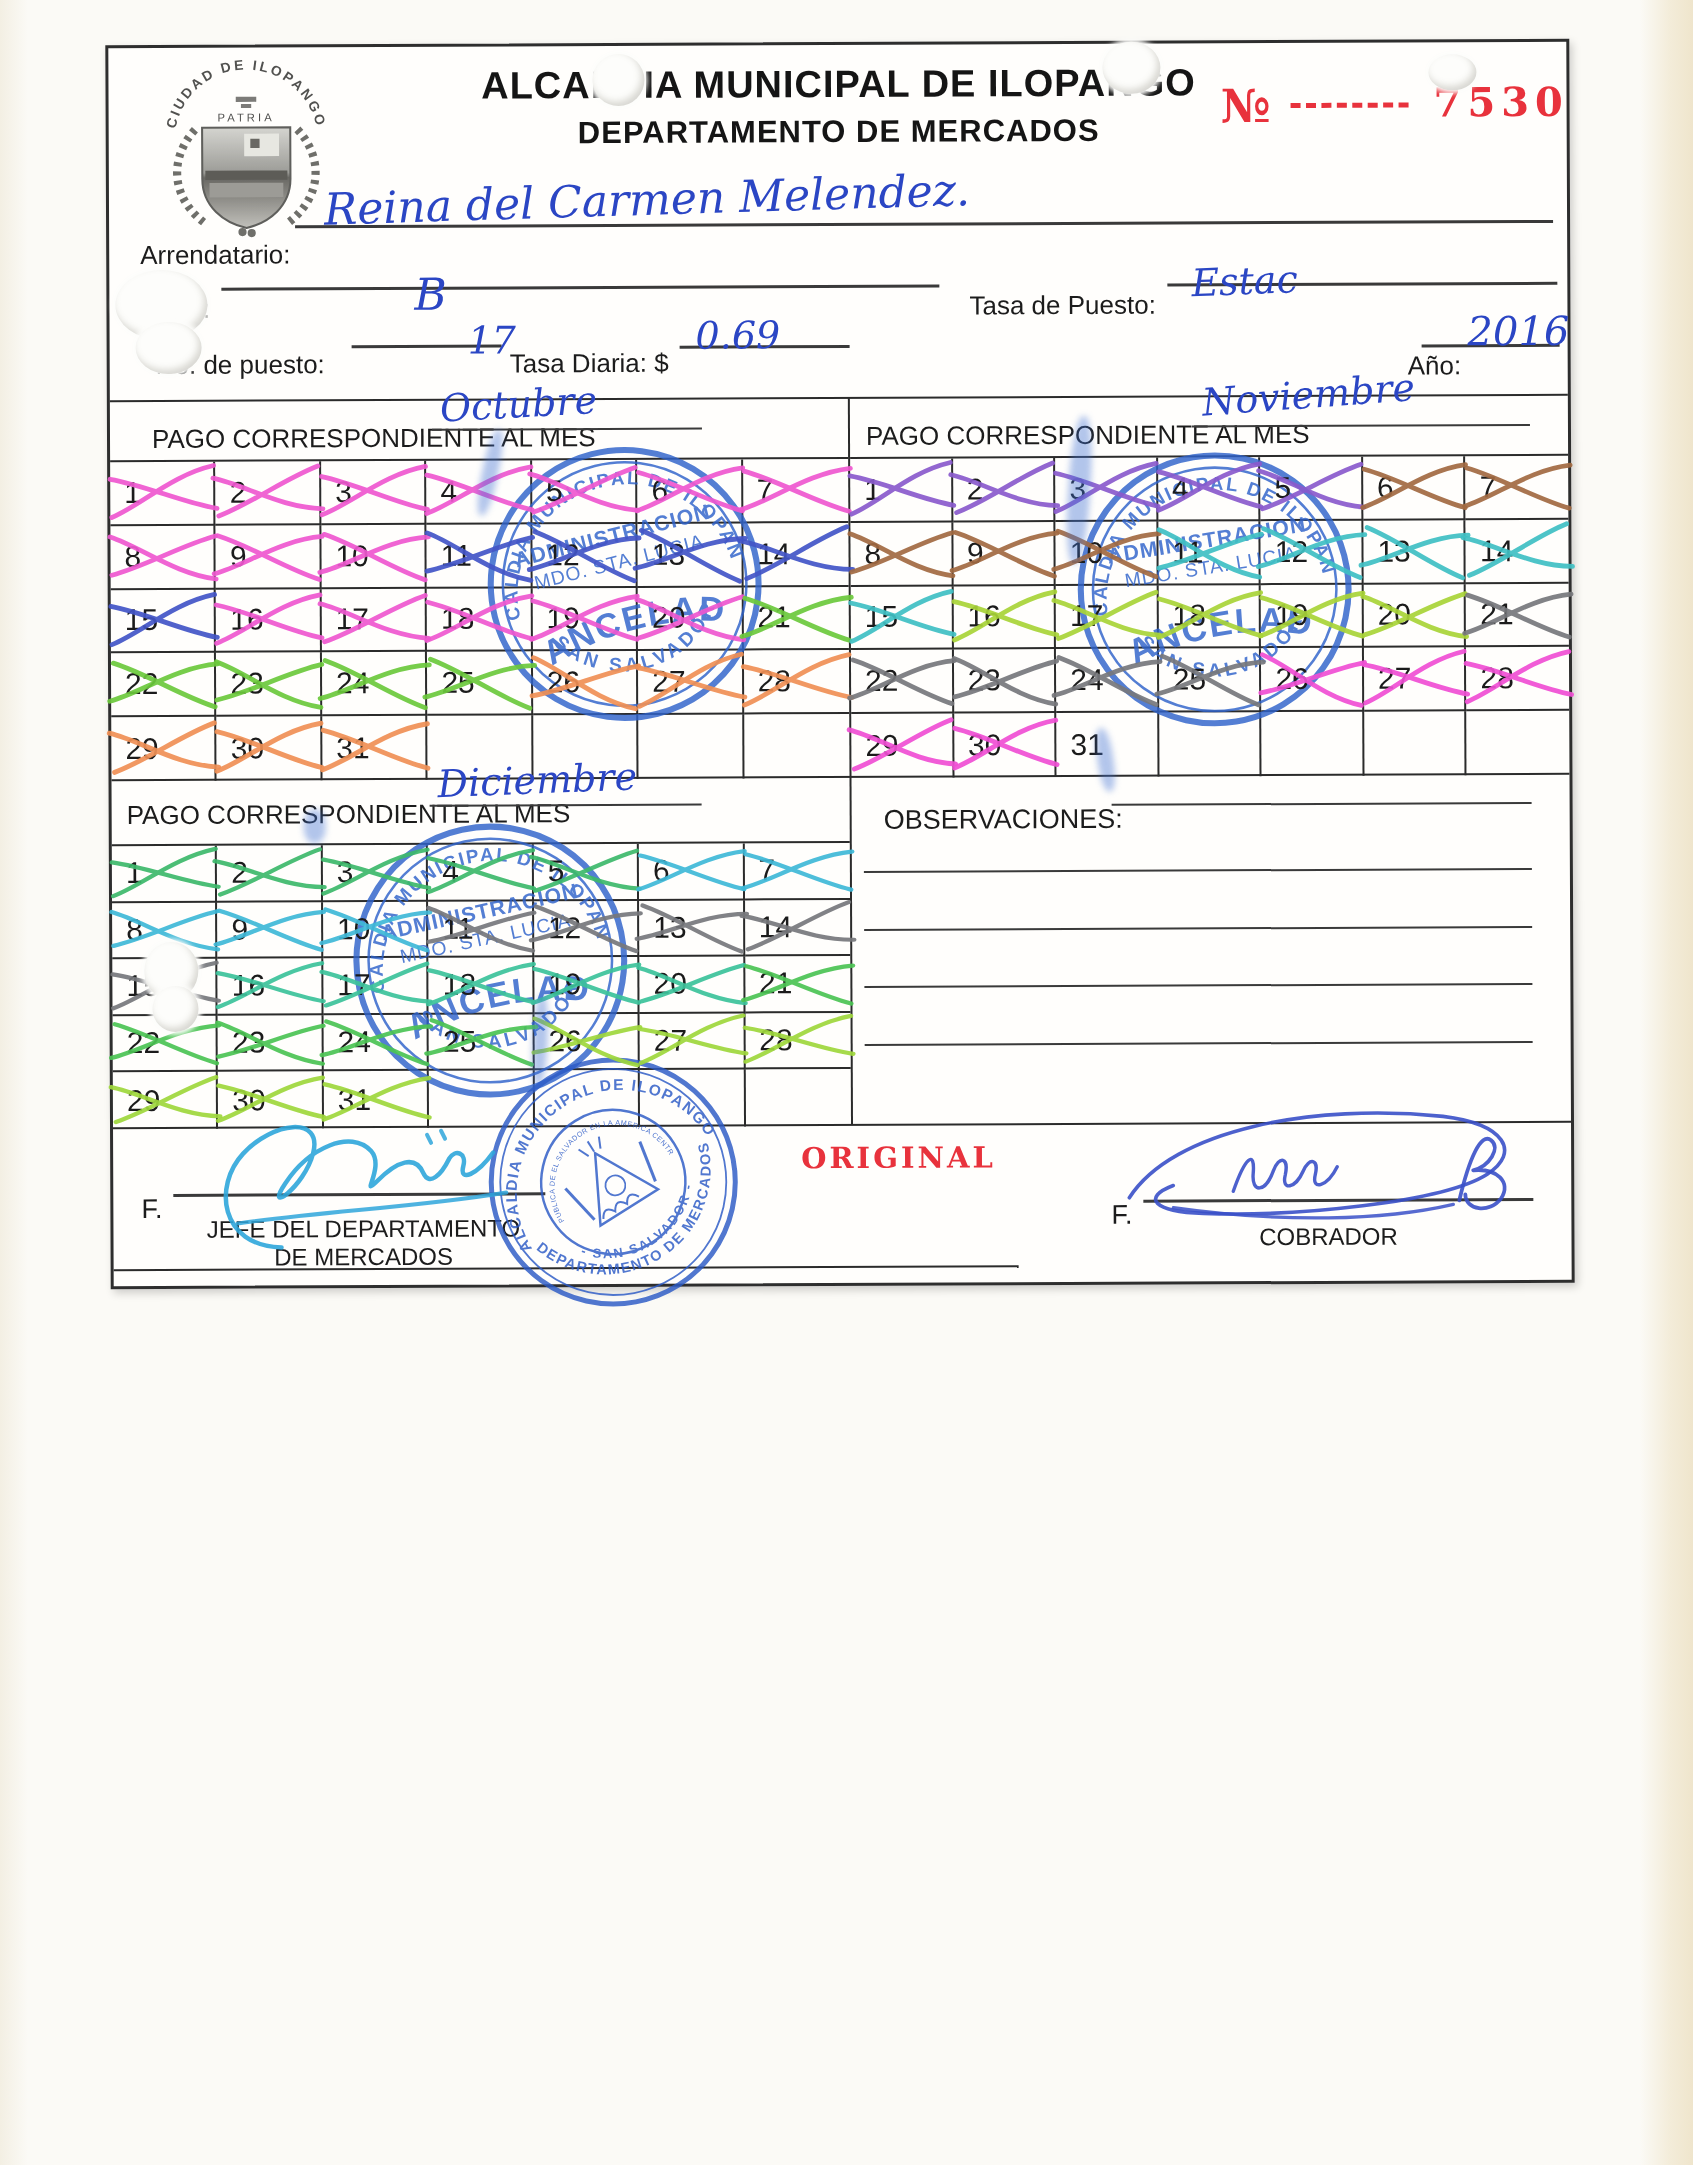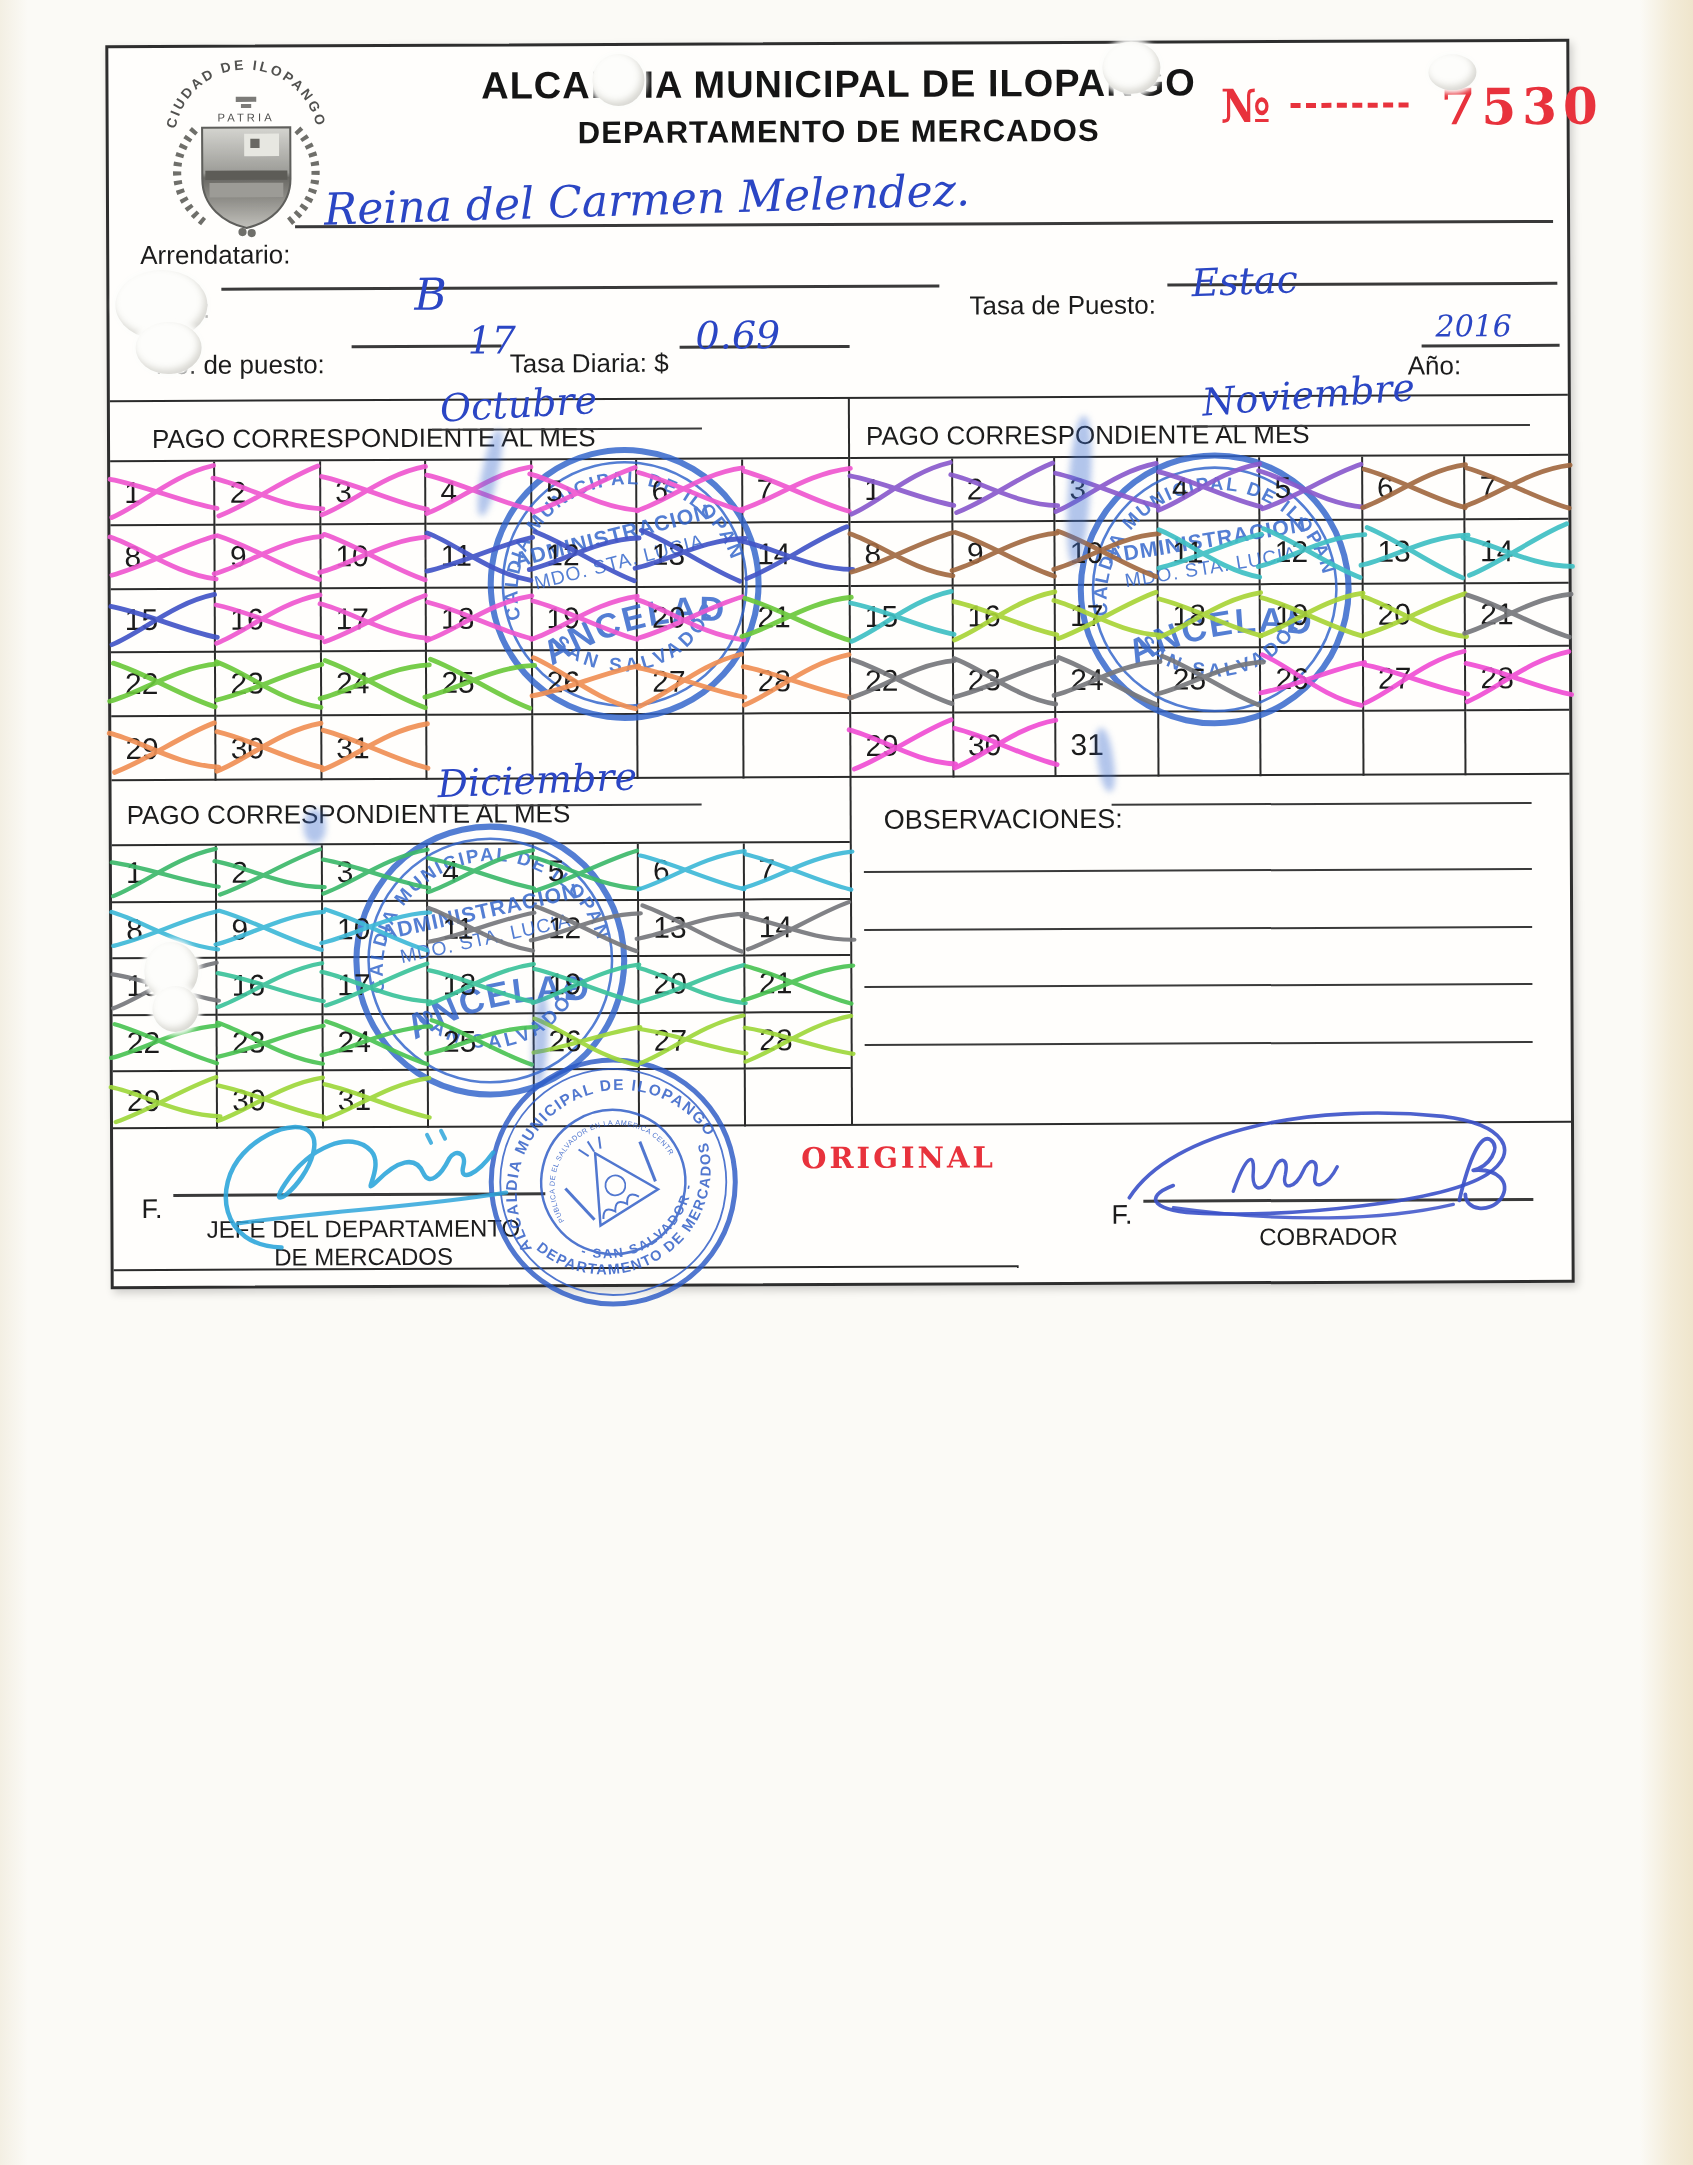--- a/index.html
+++ b/index.html
@@ -13,21 +13,21 @@
   .hw{position:absolute;font-family:"DejaVu Serif",serif;font-style:italic;color:#2b46c4;white-space:nowrap;}
   .fline{position:absolute;border-bottom:3px solid #3a3a3a;}
   .hline{position:absolute;height:2px;background:#2b2b2b;}
   .vline{position:absolute;width:2px;background:#2b2b2b;}
   .title-wrap{position:absolute;left:290px;top:18px;width:880px;text-align:center;color:#151515;}
   .title1{font-size:38px;font-weight:bold;letter-spacing:1px;}
   .title2{font-size:31px;font-weight:bold;letter-spacing:1px;margin-top:8px;}
   .numblock{position:absolute;left:1112px;top:40px;display:flex;align-items:flex-start;color:#e8323c;}
   .numsign{font-family:"DejaVu Serif",serif;font-weight:bold;font-size:46px;line-height:1;}
   .numdash{width:118px;border-top:5px dashed #e8323c;margin:20px 0 0 20px;}
-  .numval{font-family:"DejaVu Serif",serif;font-weight:bold;font-size:50px;line-height:1;letter-spacing:6px;margin-left:32px;}
+  .numval{font-family:"DejaVu Serif",serif;font-weight:bold;font-size:40px;line-height:1;letter-spacing:6px;margin-left:25px;}
   .cal-head{position:absolute;font-size:26px;color:#1c1c1c;white-space:nowrap;}
   .cal-grid{position:absolute;display:grid;grid-template-columns:repeat(7,1fr);grid-template-rows:repeat(5,1fr);border-top:2px solid #2b2b2b;}
   .cell{position:relative;border-right:2px solid #2b2b2b;border-bottom:2px solid #2b2b2b;display:flex;align-items:center;}
   .cell:nth-child(7n){border-right:none;}
   .cell:nth-child(n+29){border-bottom:none;}
   .daynum{font-size:30px;color:#1b1b1b;padding-left:14px;z-index:2;}
   .xmark{position:absolute;left:-8%;top:-8%;width:116%;height:116%;overflow:visible;z-index:3;opacity:.92;}
   .xmark path{fill:none;stroke-width:4;stroke-linecap:round;}
   .stamp{position:absolute;pointer-events:none;}
   .stamp svg{width:100%;height:100%;opacity:.82;}
@@ -100,21 +100,21 @@
   <div class="hw" style="left:1082px;top:216px;font-size:38px;transform:rotate(-2deg);">Estac</div>
 
   <div class="lbl" style="left:46px;top:302px;">No. de puesto:</div>
   <div class="fline" style="left:242px;top:298px;width:150px;"></div>
   <div class="hw" style="left:358px;top:272px;font-size:38px;">17</div>
   <div class="lbl" style="left:400px;top:302px;text-align:right;">Tasa Diaria: $</div>
   <div class="fline" style="left:570px;top:300px;width:170px;"></div>
   <div class="hw" style="left:586px;top:268px;font-size:38px;">0.69</div>
   <div class="lbl" style="left:1250px;top:308px;margin-left:48px;">Año:</div>
   <div class="fline" style="left:1312px;top:302px;width:138px;"></div>
-  <div class="hw" style="left:1326px;top:266px;font-size:30px;">2016</div>
+  <div class="hw" style="left:1358px;top:266px;font-size:40px;">2016</div>
 
   <div class="hline" style="left:0;top:352px;width:1458px;"></div>
   <div class="vline" style="left:738px;top:352px;height:727px;"></div>
   <div class="hline" style="left:0;top:731px;width:1458px;"></div>
   <div class="hline" style="left:0;top:1079px;width:1458px;"></div>
 
   <div class="cal-head" style="left:42px;top:376px;">PAGO CORRESPONDIENTE AL MES</div>
   <div class="fline" style="left:322px;top:382px;width:270px;border-bottom-width:2.5px;"></div>
   <div class="hw" style="left:330px;top:336px;font-size:38px;transform:rotate(-3deg);">Octubre</div>
   <div class="cal-grid" style="left:0;top:412px;width:738px;height:319px;">

